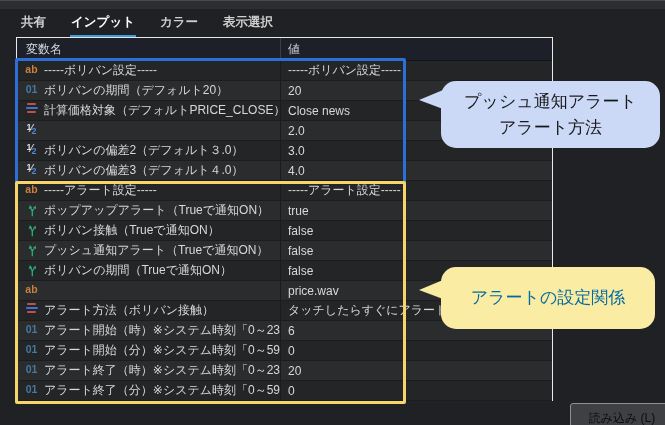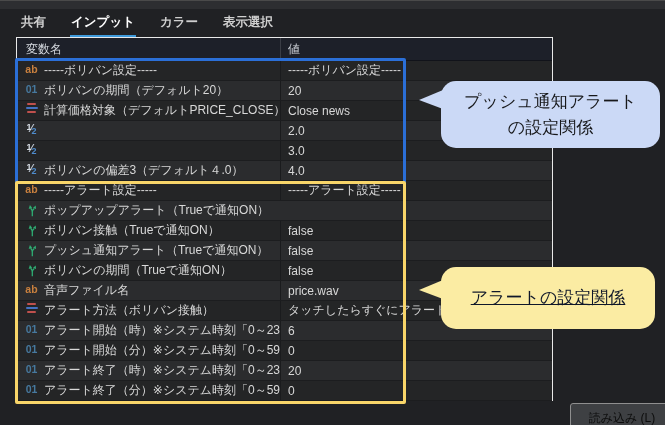--- a/index.html
+++ b/index.html
@@ -142,20 +142,21 @@
     <div class="cell-name">
       <span class="icon t-double">
 
         <span class="half">
               <span class="half-one">1</span>
               <span class="half-slash">⁄</span>
               <span class="half-two">2</span>
             </span>
 
       </span>
+      <span class="label">ボリバンの偏差2（デフォルト３.0）</span>
     </div>
     <div class="cell-value">3.0</div>
   </div>
 
   <div class="row even">
     <div class="cell-name">
       <span class="icon t-double">
 
         <span class="half">
               <span class="half-one">1</span>
@@ -186,20 +187,21 @@
 
         <svg class="bool-arrows" width="12" height="14" viewBox="0 0 12 14">
           <path d="M6.3 13.2 L6.3 8.6 C6.3 6.8 5.4 6.2 4.6 5.2" stroke="#2fae74" stroke-width="1.3" fill="none"></path>
           <path d="M6.3 8.6 C6.5 6.9 7.3 6.4 8.1 5.6" stroke="#2fae74" stroke-width="1.3" fill="none"></path>
           <polygon points="2.7,5.9 3.9,2.1 6.1,4.7" fill="#2fae74"></polygon>
           <polygon points="6.9,5.0 9.7,2.5 10.0,6.0" fill="#2fae74"></polygon>
         </svg>
       </span>
       <span class="label">ポップアップアラート（Trueで通知ON）</span>
     </div>
+    <div class="cell-value">true</div>
   </div>
 
   <div class="row">
     <div class="cell-name">
       <span class="icon t-bool">
 
         <svg class="bool-arrows" width="12" height="14" viewBox="0 0 12 14">
           <path d="M6.3 13.2 L6.3 8.6 C6.3 6.8 5.4 6.2 4.6 5.2" stroke="#2fae74" stroke-width="1.3" fill="none"></path>
           <path d="M6.3 8.6 C6.5 6.9 7.3 6.4 8.1 5.6" stroke="#2fae74" stroke-width="1.3" fill="none"></path>
           <polygon points="2.7,5.9 3.9,2.1 6.1,4.7" fill="#2fae74"></polygon>
@@ -242,21 +244,20 @@
     </div>
     <div class="cell-value">false</div>
   </div>
 
   <div class="row even">
     <div class="cell-name">
       <span class="icon t-string">
         <span class="glyph">ab</span>
 
       </span>
-      <span class="label">音声ファイル名</span>
     </div>
     <div class="cell-value">price.wav</div>
   </div>
 
   <div class="row">
     <div class="cell-name">
       <span class="icon t-enum">
 
         <span class="enum-bars">
               <i></i>
@@ -316,22 +317,22 @@
 </div>
 </div>
 
 <div class="hl-box hl-blue" style="border-color: rgb(43, 111, 215);"></div>
 <div class="hl-box hl-yellow" style="border-color: rgb(248, 213, 105);"></div>
 
 <div class="callout callout-bollinger" style="background: rgb(203, 217, 246); color: rgb(203, 217, 246);">
   <span class="tail"></span>
   <div style="color: rgb(23, 24, 26);">
     <span>プッシュ通知アラート</span><br>
-    <span>の設定関係</span>
+    <span>アラート方法</span>
   </div>
 </div>
 
 <div class="callout callout-alert" style="background: rgb(251, 236, 163); color: rgb(251, 236, 163);">
   <span class="tail"></span>
-  <div style="color: #0f172a; text-decoration: underline;">アラートの設定関係</div>
+  <div style="color: #0369a1;">アラートの設定関係</div>
 </div>
 
 <div class="load-btn">読み込み (L)</div>
 
 </body></html>

